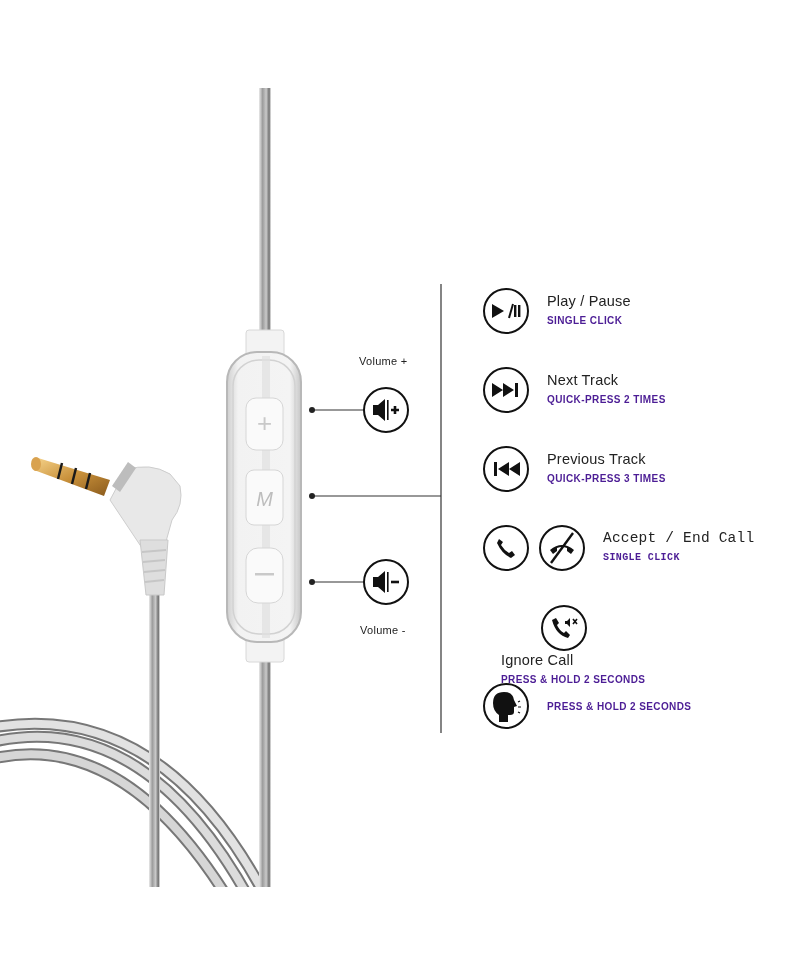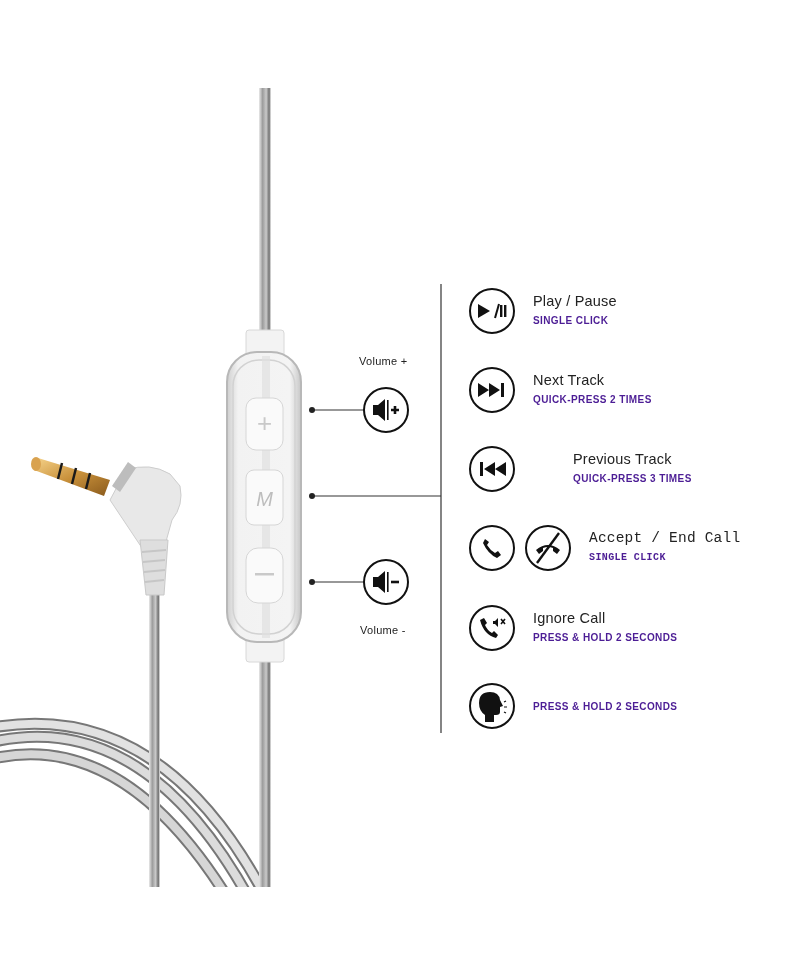--- a/index.html
+++ b/index.html
@@ -1,21 +1,21 @@
 <!DOCTYPE html>
 <html><head>
 <meta charset="utf-8">
 <style>
   html, body { margin:0; padding:0; background:#ffffff; }
   body { width:800px; height:977px; position:relative; overflow:hidden;
          font-family:"Liberation Sans", "DejaVu Sans", sans-serif; color:#1a1a1a; }
   .abs { position:absolute; }
   #art { position:absolute; left:0; top:0; }
   .vol-label { position:absolute; font-size:11px; color:#222; letter-spacing:0.3px; }
-  .legend-row { position:absolute; left:4px; display:flex; align-items:center; }
+  .legend-row { position:absolute; left:18px; display:flex; align-items:center; }
   .icon-circle { width:46px; height:46px; border:2.5px solid #111; border-radius:50%;
                  box-sizing:border-box; display:flex; align-items:center; justify-content:center; background:#fff; }
   .legend-text { margin-left:18px; line-height:19px; }
   .legend-title { font-size:14.5px; color:#222; letter-spacing:0.2px; }
   .legend-action { font-size:10px; font-weight:bold; color:#4c1d95; letter-spacing:0.4px; }
 </style>
 </head>
 <body>
 
 <svg id="art" width="800" height="977">
@@ -143,21 +143,21 @@
           <path d="M1 1 L12 8 L1 15 Z M12 1 L23 8 L12 15 Z" fill="#111"></path>
           <rect x="24" y="1" width="3" height="14" fill="#111"></rect>
         </svg>
     </div>
     <div class="legend-text">
       <div class="legend-title">Next Track</div>
       <div class="legend-action">QUICK-PRESS 2 TIMES</div>
     </div>
   </div>
 
-  <div class="legend-row" style="top:446px;gap:40px;">
+  <div class="legend-row" style="top:446px;">
     <div class="icon-circle">
       <svg width="30" height="16" viewBox="0 0 30 16">
           <rect x="3" y="1" width="3" height="14" fill="#111"></rect>
           <path d="M29 1 L18 8 L29 15 Z M18 1 L7 8 L18 15 Z" fill="#111"></path>
         </svg>
     </div>
     <div class="legend-text">
       <div class="legend-title">Previous Track</div>
       <div class="legend-action">QUICK-PRESS 3 TIMES</div>
     </div>
@@ -174,21 +174,21 @@
           <path d="M8 22 Q20 12 32 22 L29 26 L25 23 L25 20 Q20 18 15 20 L15 23 L11 26 Z" fill="#111"></path>
           <line x1="31" y1="5" x2="9" y2="35" stroke="#111" stroke-width="2.4"></line>
         </svg>
     </div>
     <div class="legend-text">
       <div class="legend-title">Accept / End Call</div>
       <div class="legend-action">SINGLE CLICK</div>
     </div>
   </div>
 
-  <div class="legend-row" style="top:605px;">
+  <div class="legend-row" style="top:605px;flex-direction:column;">
     <div class="icon-circle">
       <svg width="30" height="26" viewBox="0 0 30 26">
           <path d="M3 5 L7 3 L10 8 L8 10 Q10 15 15 18 L17 16 L21 20 L19 23 Q7 20 3 5 Z" fill="#111"></path>
           <path d="M16 6 H18 L21 3 V12 L18 9 H16 Z" fill="#111"></path>
           <path d="M24 4 L28 9 M28 4 L24 9" stroke="#111" stroke-width="1.6"></path>
         </svg>
     </div>
     <div class="legend-text">
       <div class="legend-title">Ignore Call</div>
       <div class="legend-action">PRESS &amp; HOLD 2 SECONDS</div>

